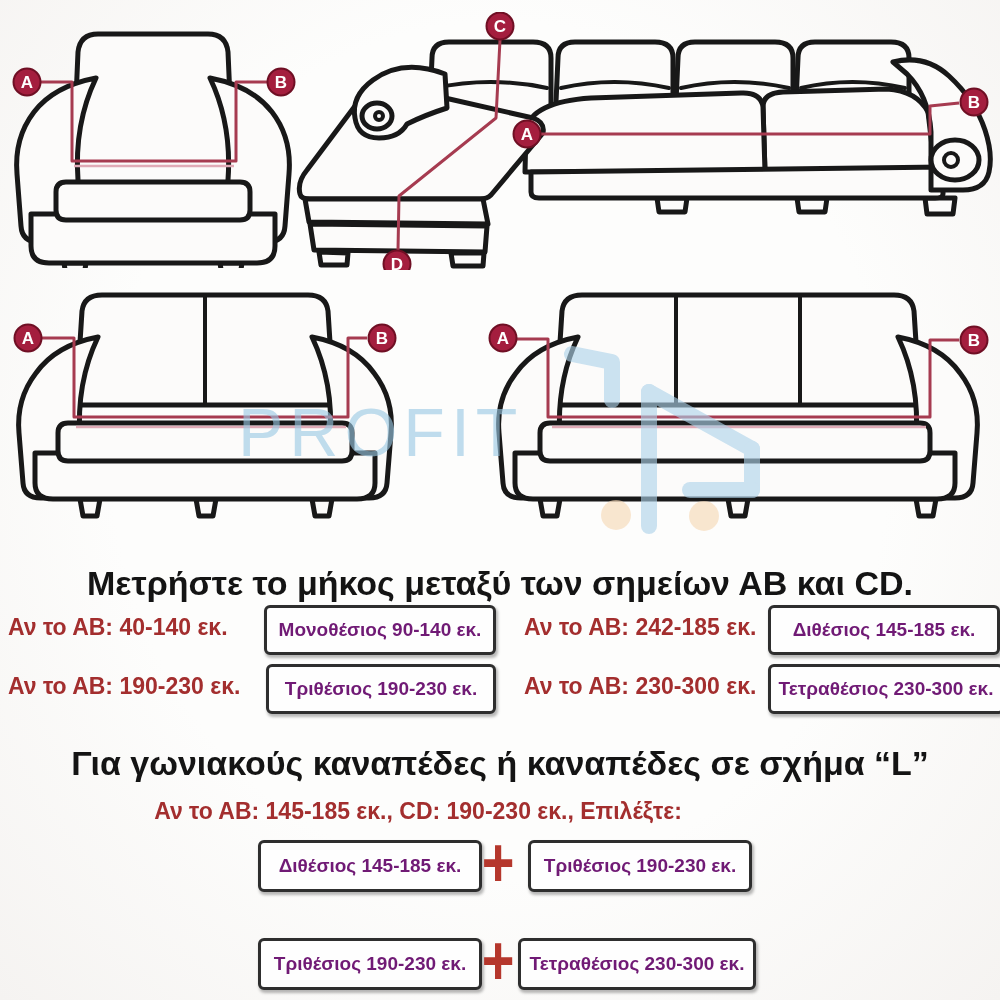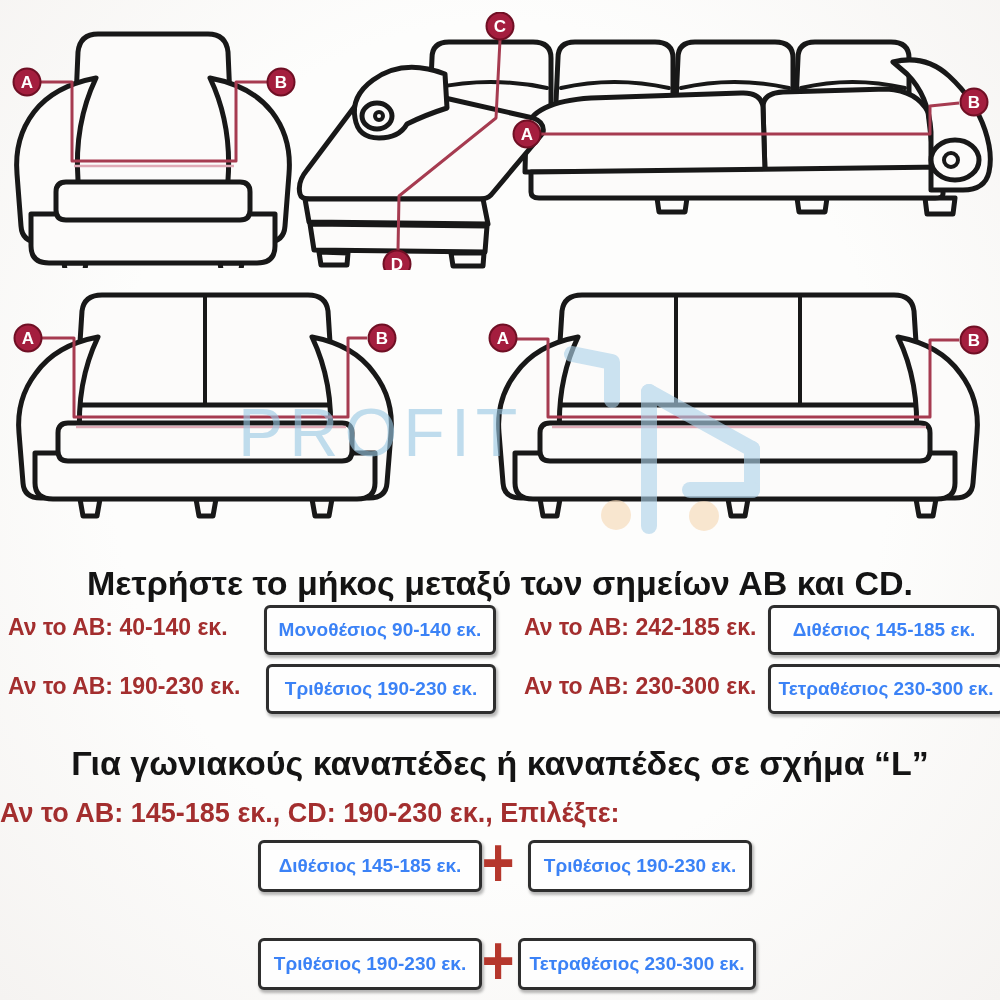--- a/index.html
+++ b/index.html
@@ -28,28 +28,28 @@
     position:absolute;left:0;width:1000px;text-align:center;
     font-weight:bold;color:#141414;font-size:34px;line-height:1.15;white-space:nowrap;z-index:6;
   }
   .h1{top:564px;}
   .h2{top:744px;}
   .red-label{
     position:absolute;display:flex;align-items:center;white-space:nowrap;
     font-weight:bold;color:#a32e2e;font-size:23px;z-index:6;height:44px;
   }
   .red-cond{
-    position:absolute;left:0;width:836px;white-space:nowrap;
-    font-weight:bold;color:#a32e2e;font-size:27px;z-index:6;
+    position:absolute;left:0;width:836px;text-align:center;white-space:nowrap;
+    font-weight:bold;color:#a32e2e;font-size:23px;z-index:6;
   }
   .size-box{
     position:absolute;display:flex;align-items:center;justify-content:center;
     border:3px solid #2e2e2e;border-radius:6px;background:#fefefe;
     box-shadow:1.5px 2.5px 3px rgba(0,0,0,0.28);
-    font-weight:bold;font-size:19px;color:#3b82f6;white-space:nowrap;z-index:6;
+    font-weight:bold;font-size:19px;color:#701a75;white-space:nowrap;z-index:6;
   }
   .mid-box{height:44px;}
   .bot-box{height:46px;}
   .plus{
     position:absolute;display:flex;align-items:center;justify-content:center;
     font-weight:bold;color:#b5372c;font-size:56px;z-index:6;
     transform:scale(1,1.25);line-height:1;
   }
 </style>
 </head>

